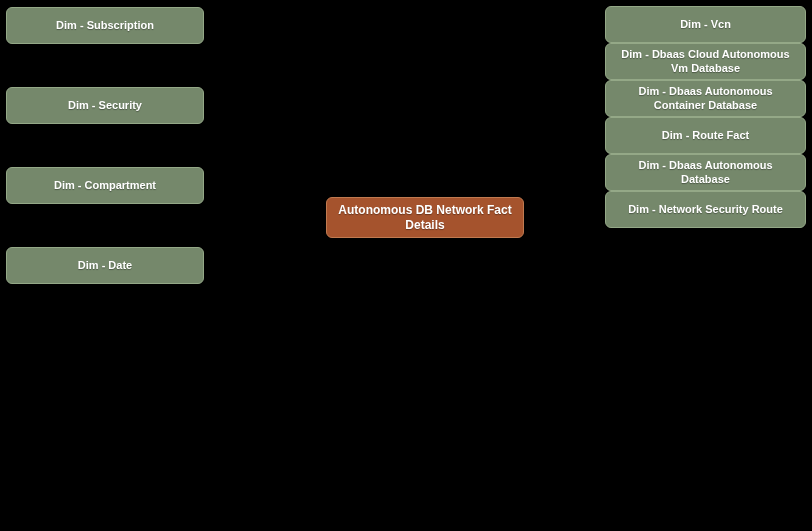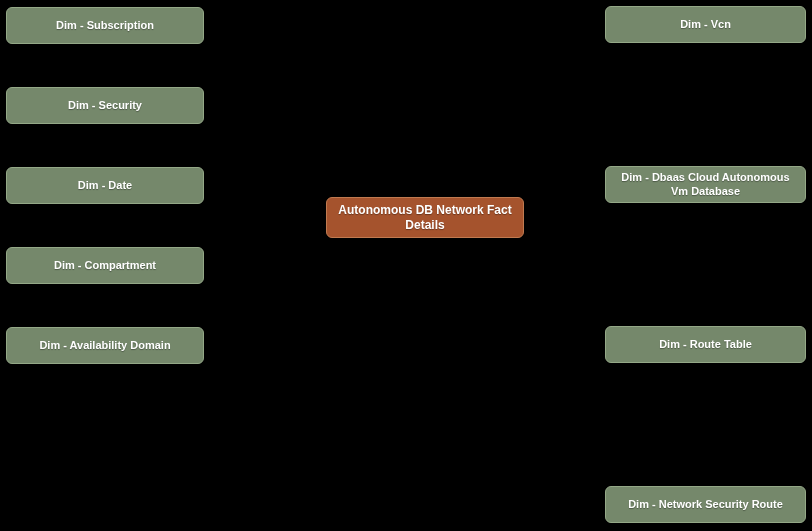--- a/index.html
+++ b/index.html
@@ -56,21 +56,20 @@
   }
   .col.left .dim {
     height: 37px;
   }
 
   .col.right {
     left: 605px;
     top: 6px;
     width: 201px;
     height: 517px;
-    justify-content: space-between;
   }
   .col.right .dim {
     min-height: 37px;
   }
 
   .fact {
     position: absolute;
     left: 326px;
     top: 197px;
     width: 198px;
@@ -81,27 +80,28 @@
   }
 </style>
 </head>
 <body>
 
 <div class="canvas">
 
   <div class="col left">
       <div class="node dim">Dim - Subscription</div>
       <div class="node dim">Dim - Security</div>
+      <div class="node dim">Dim - Compartment</div>
       <div class="node dim">Dim - Date</div>
-      <div class="node dim">Dim - Compartment</div>
-      <div class="node dim">Dim - Availability Domain</div>
     </div>
 
   <div class="node fact">Autonomous DB Network Fact Details</div>
 
   <div class="col right">
       <div class="node dim">Dim - Vcn</div>
       <div class="node dim">Dim - Dbaas Cloud Autonomous Vm Database</div>
-      <div class="node dim">Dim - Route Table</div>
+      <div class="node dim">Dim - Dbaas Autonomous Container Database</div>
+      <div class="node dim">Dim - Route Fact</div>
+      <div class="node dim">Dim - Dbaas Autonomous Database</div>
       <div class="node dim">Dim - Network Security Route</div>
     </div>
 
 </div>
 
 </body></html>

